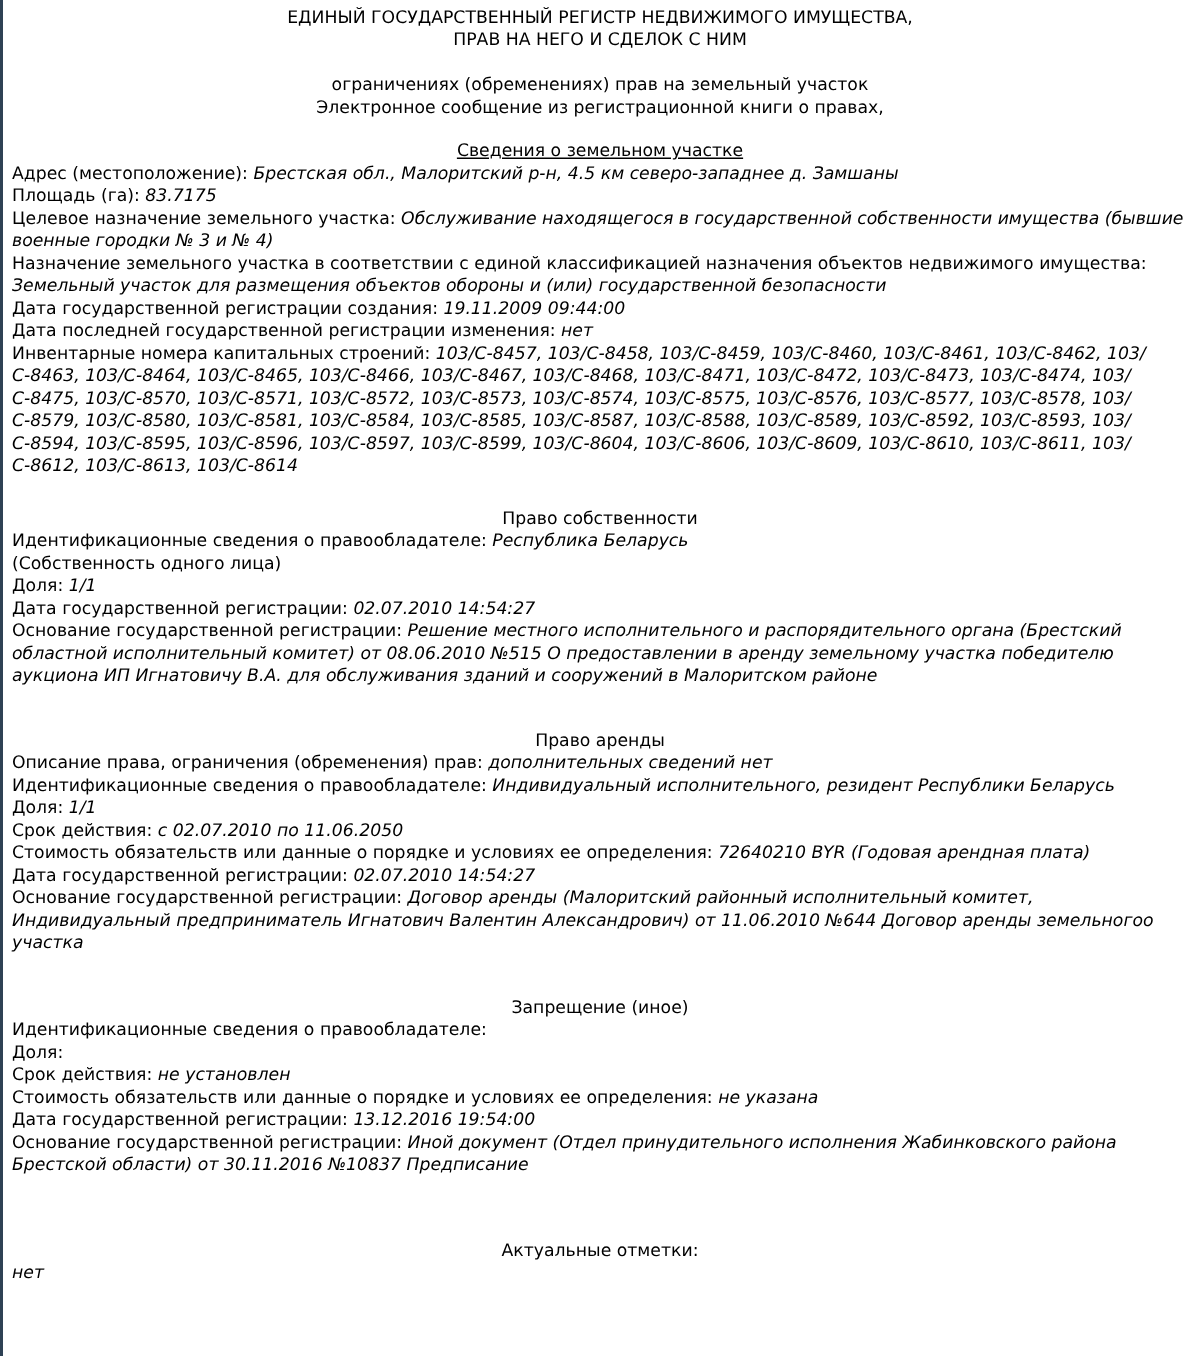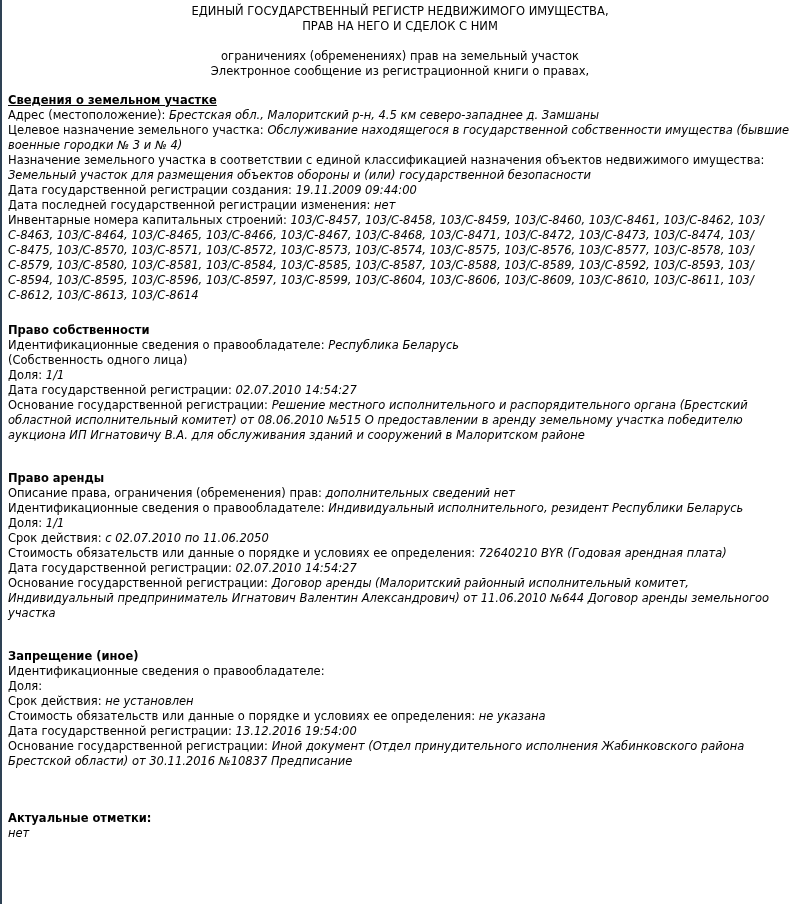--- a/index.html
+++ b/index.html
@@ -13,21 +13,21 @@
     box-sizing: border-box;
     width: 798px;
     min-height: 904px;
     border-left: 2px solid #2e4154;
     padding: 4px 6px 24px 6px;
     background: #ffffff;
   }
   p { margin: 0; }
   .hdr { text-align: center; }
   .hdr-gap { height: 15px; }
-  .b { font-weight: bold; }
+  .b { font-weight: normal; text-align: center; }
   .u { text-decoration: underline; }
   .val { font-style: italic; }
   .section-land { margin-top: 14px; }
   .section-ownership { margin-top: 20px; }
   .section-lease { margin-top: 28px; }
   .section-prohibition { margin-top: 28px; }
   .section-marks { margin-top: 42px; }
 </style>
 </head>
 <body>
@@ -38,20 +38,21 @@
     <p class="hdr">ЕДИНЫЙ ГОСУДАРСТВЕННЫЙ РЕГИСТР НЕДВИЖИМОГО ИМУЩЕСТВА,</p>
     <p class="hdr">ПРАВ НА НЕГО И СДЕЛОК С НИМ</p>
     <div class="hdr-gap"></div>
     <p class="hdr">ограничениях (обременениях) прав на земельный участок</p>
     <p class="hdr">Электронное сообщение из регистрационной книги о правах,</p>
   </div>
 
   <div class="section-land">
     <p class="b u">Сведения о земельном участке</p>
     <p><span class="lbl">Адрес (местоположение): </span><span class="val">Брестская обл., Малоритский р-н, 4.5 км северо-западнее д. Замшаны</span></p>
+    <p><span class="lbl">Площадь (га): </span><span class="val">83.7175</span></p>
     <p><span class="lbl">Целевое назначение земельного участка: </span><span class="val">Обслуживание находящегося в государственной собственности имущества (бывшие военные городки № 3 и № 4)</span></p>
     <p><span class="lbl">Назначение земельного участка в соответствии с единой классификацией назначения объектов недвижимого имущества: </span><span class="val">Земельный участок для размещения объектов обороны и (или) государственной безопасности</span></p>
     <p><span class="lbl">Дата государственной регистрации создания: </span><span class="val">19.11.2009 09:44:00</span></p>
     <p><span class="lbl">Дата последней государственной регистрации изменения: </span><span class="val">нет</span></p>
     <p><span class="lbl">Инвентарные номера капитальных строений: </span><span class="val">103/С-8457, 103/С-8458, 103/С-8459, 103/С-8460, 103/С-8461, 103/С-8462, 103/С-8463, 103/С-8464, 103/С-8465, 103/С-8466, 103/С-8467, 103/С-8468, 103/С-8471, 103/С-8472, 103/С-8473, 103/С-8474, 103/С-8475, 103/С-8570, 103/С-8571, 103/С-8572, 103/С-8573, 103/С-8574, 103/С-8575, 103/С-8576, 103/С-8577, 103/С-8578, 103/С-8579, 103/С-8580, 103/С-8581, 103/С-8584, 103/С-8585, 103/С-8587, 103/С-8588, 103/С-8589, 103/С-8592, 103/С-8593, 103/С-8594, 103/С-8595, 103/С-8596, 103/С-8597, 103/С-8599, 103/С-8604, 103/С-8606, 103/С-8609, 103/С-8610, 103/С-8611, 103/С-8612, 103/С-8613, 103/С-8614</span></p>
   </div>
 
   <div class="section-ownership">
     <p class="b">Право собственности</p>
     <p><span class="lbl">Идентификационные сведения о правообладателе: </span><span class="val">Республика Беларусь</span></p>

